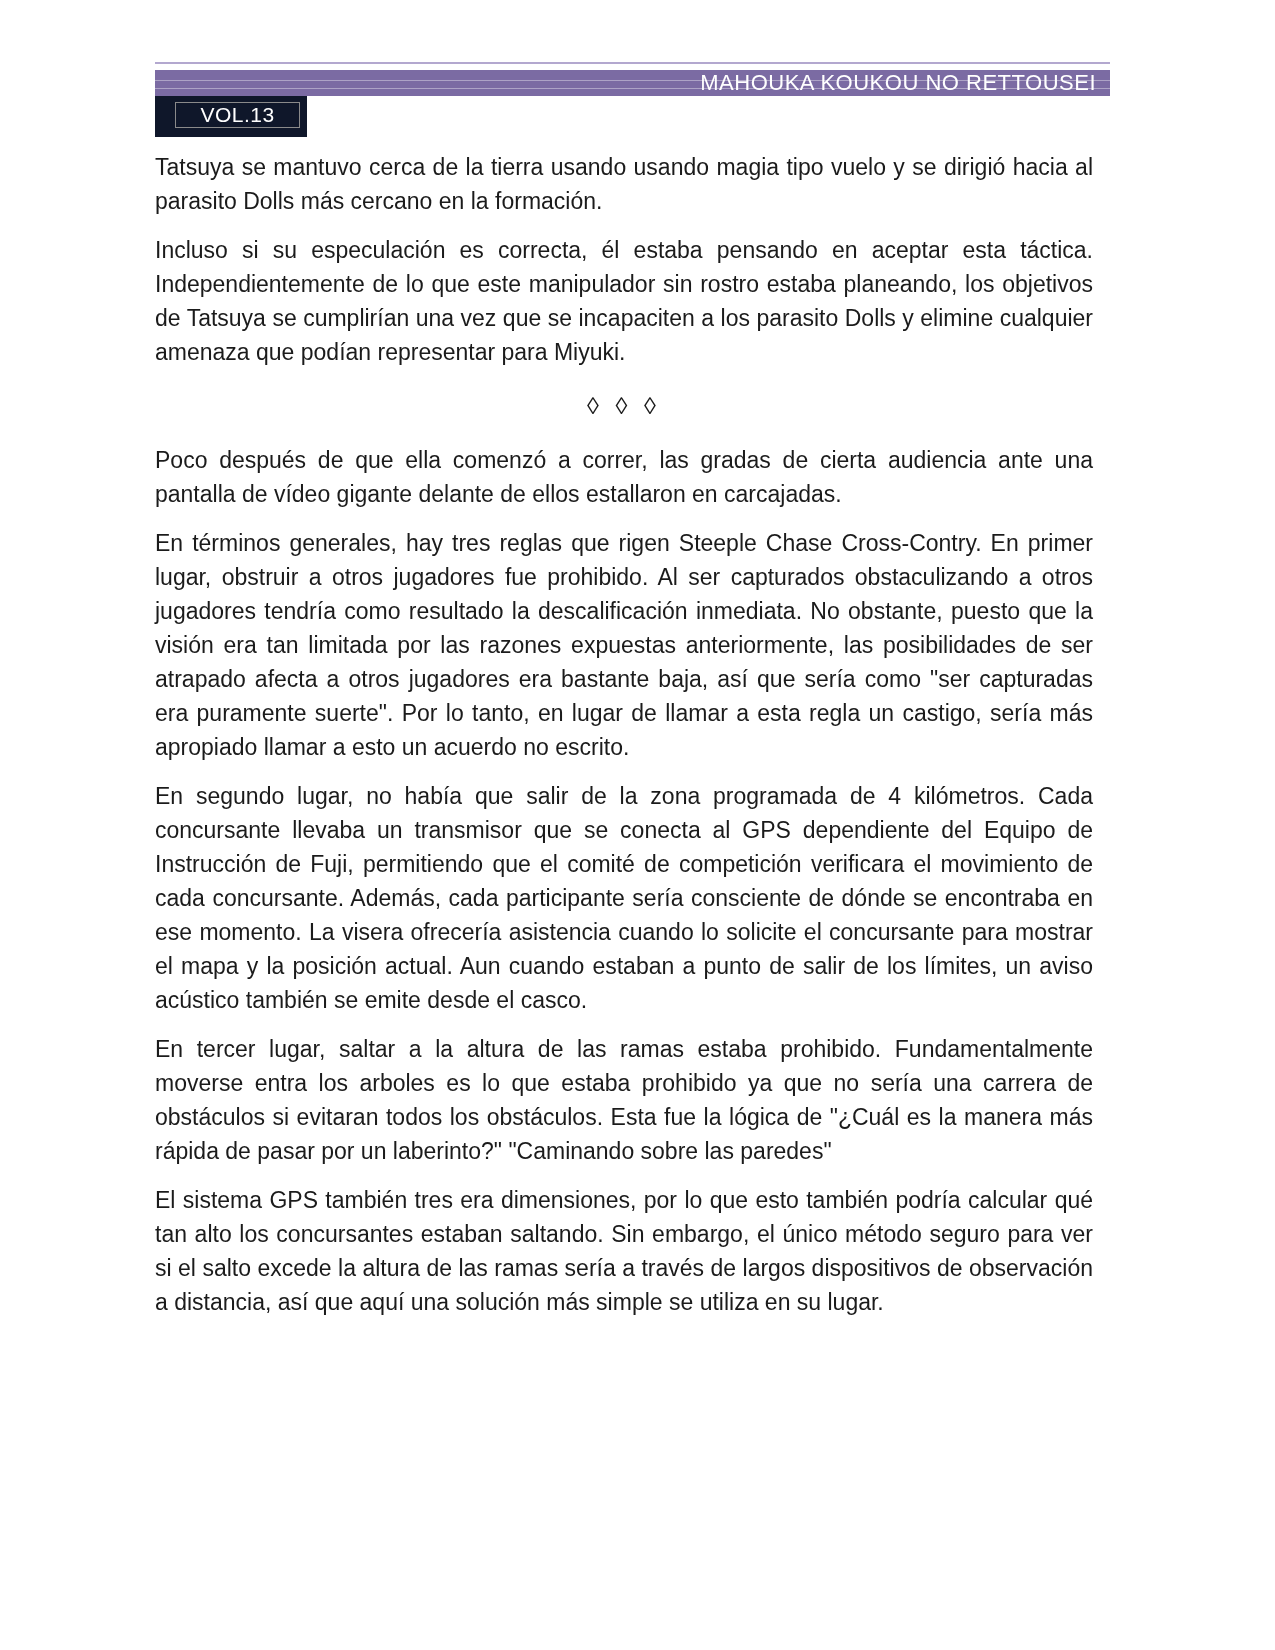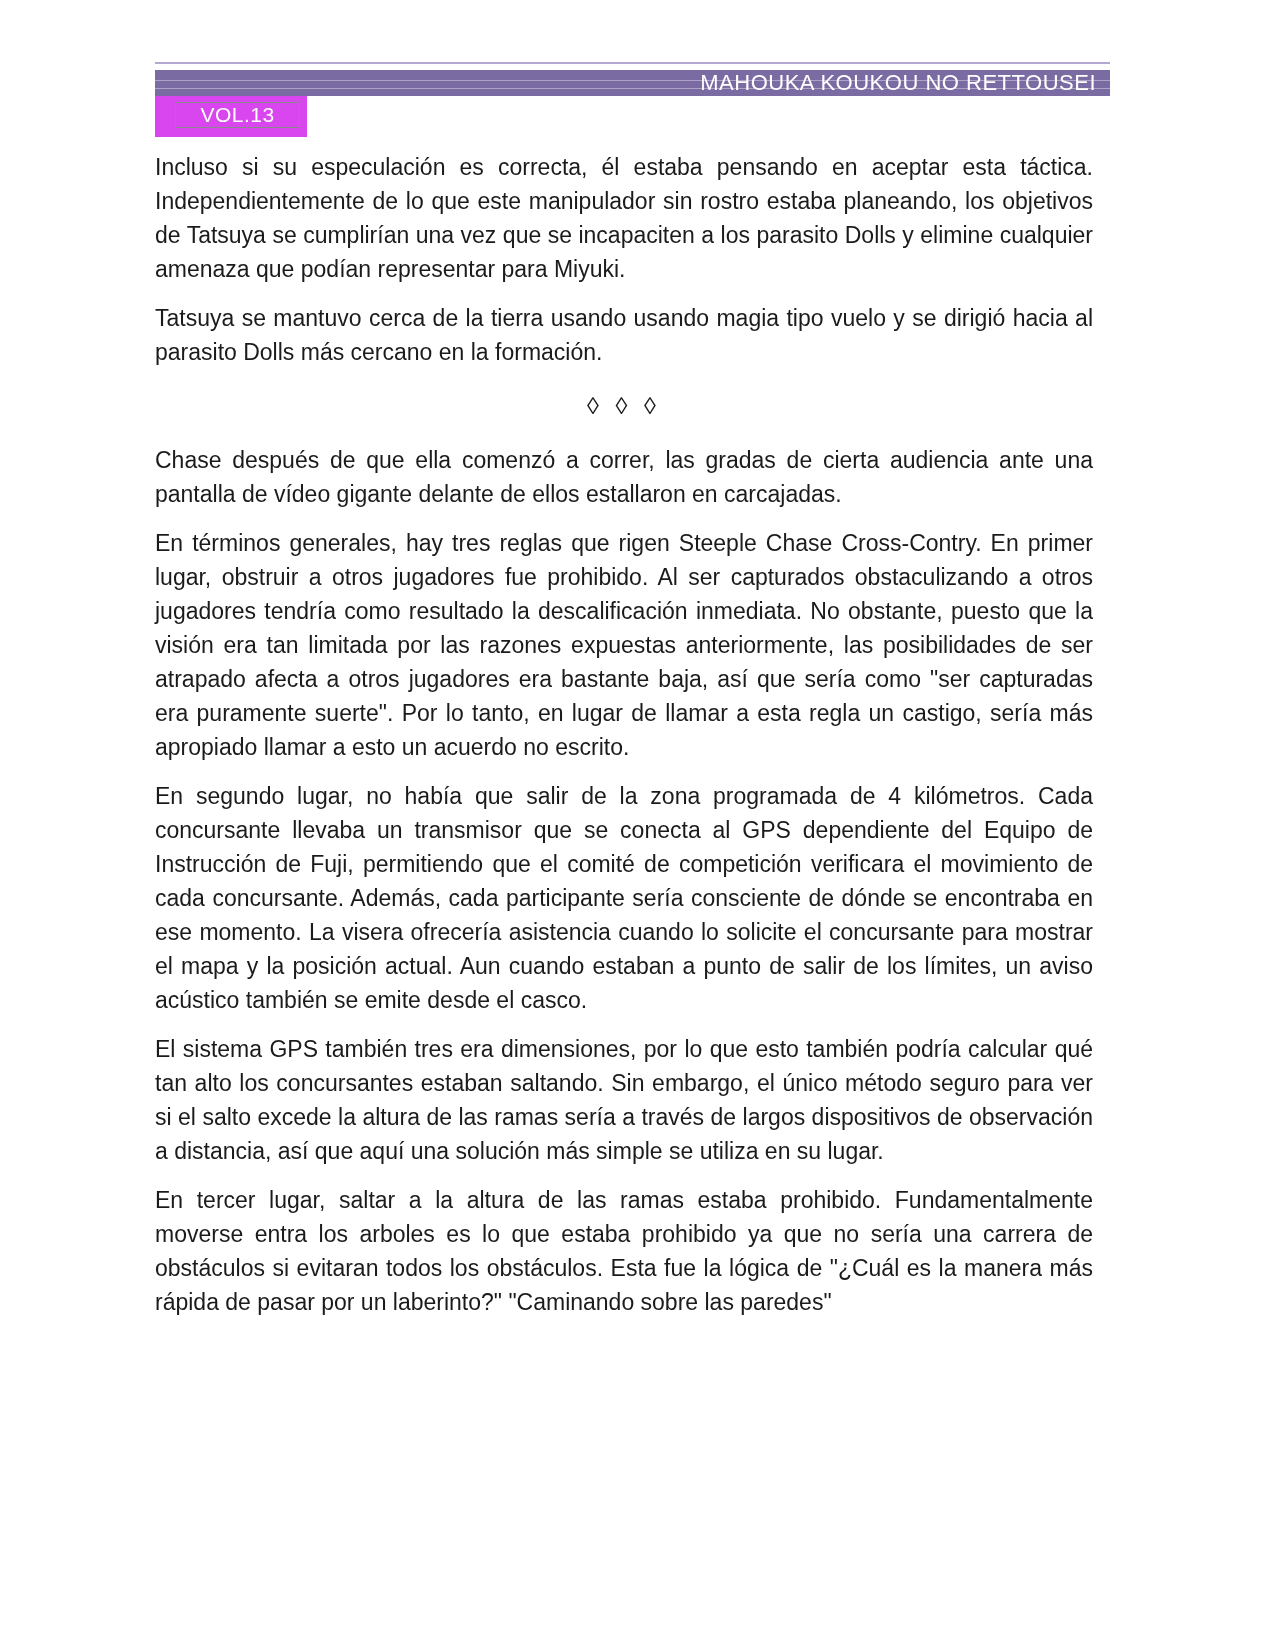--- a/index.html
+++ b/index.html
@@ -106,32 +106,32 @@
 <body>
 
 <div class="page">
 
   <div class="header-wrap">
     <div class="top-hairline" style="background: rgb(179, 168, 207);"></div>
     <div class="header-row">
       <div class="header-bar" style="background: rgb(123, 107, 163);">
         <span class="header-title" style="color: rgb(255, 255, 255);">MAHOUKA KOUKOU NO RETTOUSEI</span>
       </div>
-      <div class="volume-box" style="background: #d946ef;">
+      <div class="volume-box" style="background: #0f172a;">
         <div class="volume-inner" style="border-color: rgb(138, 138, 138);">
           <span class="volume-label" style="color: rgb(255, 255, 255);">VOL.13</span>
         </div>
       </div>
     </div>
   </div>
 
   <main>
+      <p class="paragraph">Tatsuya se mantuvo cerca de la tierra usando usando magia tipo vuelo y se dirigió hacia al parasito Dolls más cercano en la formación.</p>
       <p class="paragraph">Incluso si su especulación es correcta, él estaba pensando en aceptar esta táctica. Independientemente de lo que este manipulador sin rostro estaba planeando, los objetivos de Tatsuya se cumplirían una vez que se incapaciten a los parasito Dolls y elimine cualquier amenaza que podían representar para Miyuki.</p>
-      <p class="paragraph">Tatsuya se mantuvo cerca de la tierra usando usando magia tipo vuelo y se dirigió hacia al parasito Dolls más cercano en la formación.</p>
       <div class="separator">◊ ◊ ◊</div>
-      <p class="paragraph">Chase después de que ella comenzó a correr, las gradas de cierta audiencia ante una pantalla de vídeo gigante delante de ellos estallaron en carcajadas.</p>
+      <p class="paragraph">Poco después de que ella comenzó a correr, las gradas de cierta audiencia ante una pantalla de vídeo gigante delante de ellos estallaron en carcajadas.</p>
       <p class="paragraph">En términos generales, hay tres reglas que rigen Steeple Chase Cross-Contry. En primer lugar, obstruir a otros jugadores fue prohibido. Al ser capturados obstaculizando a otros jugadores tendría como resultado la descalificación inmediata. No obstante, puesto que la visión era tan limitada por las razones expuestas anteriormente, las posibilidades de ser atrapado afecta a otros jugadores era bastante baja, así que sería como "ser capturadas era puramente suerte". Por lo tanto, en lugar de llamar a esta regla un castigo, sería más apropiado llamar a esto un acuerdo no escrito.</p>
       <p class="paragraph">En segundo lugar, no había que salir de la zona programada de 4 kilómetros. Cada concursante llevaba un transmisor que se conecta al GPS dependiente del Equipo de Instrucción de Fuji, permitiendo que el comité de competición  verificara el movimiento de cada concursante. Además, cada participante sería consciente de dónde se encontraba en ese momento. La visera ofrecería asistencia cuando lo solicite el concursante para mostrar el mapa y la posición actual. Aun cuando estaban a punto de salir de los límites, un aviso acústico también se emite desde el casco.</p>
+      <p class="paragraph">En tercer lugar, saltar a la altura de las ramas estaba prohibido. Fundamentalmente moverse entra los arboles es lo que estaba prohibido ya que no sería una carrera de obstáculos si evitaran todos los obstáculos. Esta fue la lógica de "¿Cuál es la manera más rápida de pasar por un laberinto?" "Caminando sobre las paredes"</p>
       <p class="paragraph">El sistema GPS también tres era dimensiones, por lo que esto también podría calcular qué tan alto los concursantes estaban saltando. Sin embargo, el único método seguro para ver si el salto excede la altura de las ramas sería a través de largos dispositivos de observación a distancia, así que aquí una solución más simple se utiliza en su lugar.</p>
-      <p class="paragraph">En tercer lugar, saltar a la altura de las ramas estaba prohibido. Fundamentalmente moverse entra los arboles es lo que estaba prohibido ya que no sería una carrera de obstáculos si evitaran todos los obstáculos. Esta fue la lógica de "¿Cuál es la manera más rápida de pasar por un laberinto?" "Caminando sobre las paredes"</p>
     </main>
 
 </div>
 
 </body></html>

